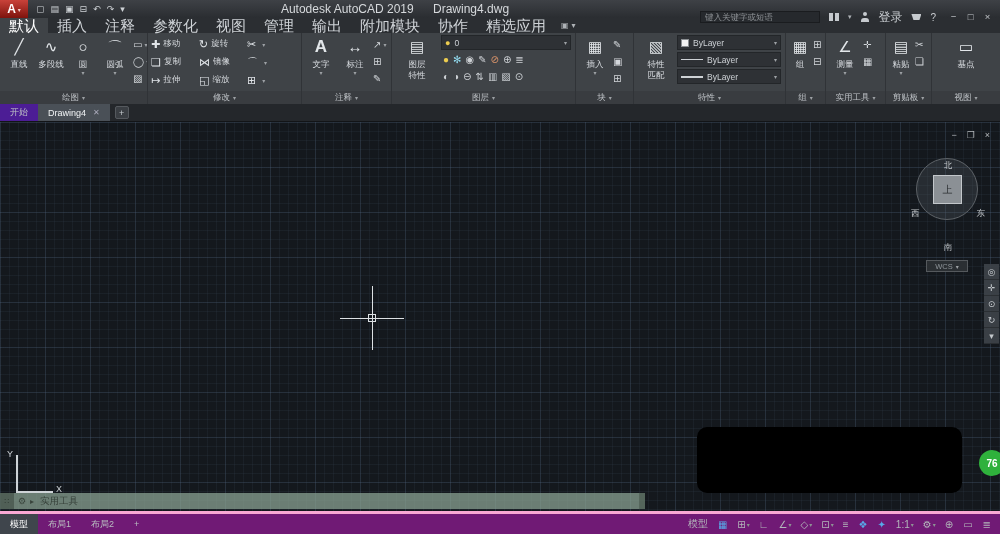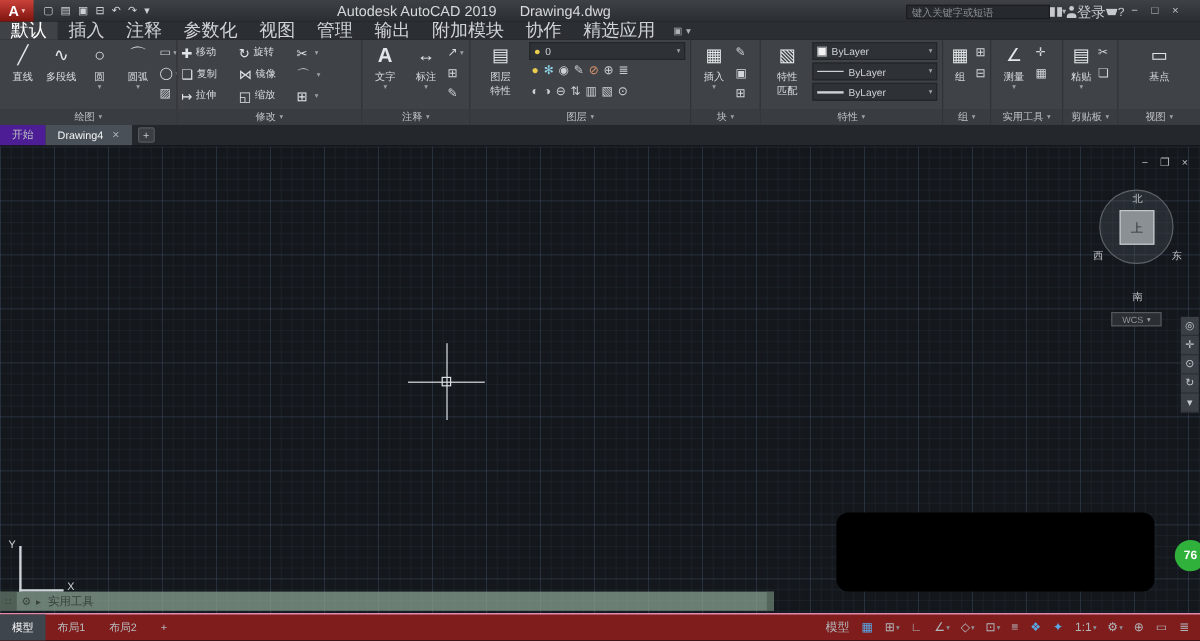--- a/index.html
+++ b/index.html
@@ -11,21 +11,21 @@
   .titlebar { position:absolute; top:0; left:0; width:100%; height:18px;
     background:linear-gradient(#3e4146,#2a2d31); display:flex; align-items:center; z-index:30; }
   .appbtn { width:28px; height:18px; background:linear-gradient(#c9423a,#7e130d);
     color:#fff; font-weight:bold; font-size:12px; display:flex; align-items:center; justify-content:center; gap:2px; }
   .appbtn .ac { font-size:6px; color:#f3c9c5; }
   .qat { display:flex; align-items:center; gap:6px; margin-left:8px; }
   .qat span { font-size:9px; color:#cdd1d5; line-height:18px; }
   .tb-title { position:absolute; left:160px; width:470px; top:0; height:18px; text-align:center;
     font-size:12px; color:#d6d9dc; line-height:18px; white-space:nowrap; }
   .tb-title .doc { margin-left:16px; }
-  .tb-right { position:absolute; right:0; top:1px; height:18px; display:flex; align-items:center; gap:0; padding-right:12px; }
+  .tb-right { position:absolute; right:0; top:8px; height:18px; display:flex; align-items:center; gap:9px; padding-right:4px; }
   .searchbox { width:120px; height:12px; background:#26292d; border:1px solid #1a1c1f; color:#b6babd;
     font-size:8.5px; padding:0 4px; outline:none; }
   .searchbox::placeholder { color:#8d9195; }
   .binoc { width:10px; height:8px; border-left:4px solid #c6cace; border-right:4px solid #c6cace; display:inline-block; }
   .smallcaret { font-size:7px; color:#aeb2b6; }
   .person { width:9px; height:10px; position:relative; display:inline-block; }
   .person:before { content:""; position:absolute; top:0; left:2.5px; width:4px; height:4px; border-radius:50%; background:#c6cace; }
   .person:after { content:""; position:absolute; bottom:0; left:0.5px; width:8px; height:4px; border-radius:3px 3px 0 0; background:#c6cace; }
   .signin { font-size:12px; color:#c9cdd1; }
   .basket { width:10px; height:6px; background:#c6cace; clip-path:polygon(0 0,100% 0,80% 100%,20% 100%); display:inline-block; }
@@ -119,22 +119,22 @@
   .cmdline { position:absolute; left:0px; top:371px; width:645px; height:16px;
     background:rgba(141,166,150,0.72); display:flex; align-items:center; z-index:7; }
   .cmd-grip { width:14px; height:16px; background:rgba(58,70,62,0.55); color:#2f3a33; font-size:8px;
     display:flex; align-items:center; justify-content:center; }
   .cmd-ico { font-size:9px; color:#39443c; margin-left:4px; }
   .cmd-ch { font-size:8px; color:#39443c; margin-left:4px; }
   .cmd-text { font-size:9.5px; color:#36413a; margin-left:6px; }
   .cmd-end { margin-left:auto; width:6px; height:16px; background:rgba(58,70,62,0.45); }
 
   
-  .statusbar { position:absolute; bottom:0; left:0; width:100%; height:23px; background:#7f1d1d;
-    border-top:1px solid #f9a8d4; display:flex; align-items:center; z-index:30; }
+  .statusbar { position:absolute; bottom:0; left:0; width:100%; height:23px; background:#701a75;
+    border-top:3px solid #f9a8d4; display:flex; align-items:center; z-index:30; }
   .ltabs { display:flex; height:100%; }
   .ltab { padding:0 10px; font-size:9px; color:#b9bdc1; display:flex; align-items:center; }
   .ltab.active { background:#3f454c; color:#ffffff; }
   .sticons { margin-left:auto; display:flex; align-items:center; gap:9px; padding-right:8px; }
   .sicon { display:flex; align-items:center; gap:1px; color:#b2b6ba; font-size:10px; }
   .sicon.blue { color:#57a9e8; }
   .sicon .c { font-size:6px; color:#8d9195; }
 </style>
 </head>
 <body>

